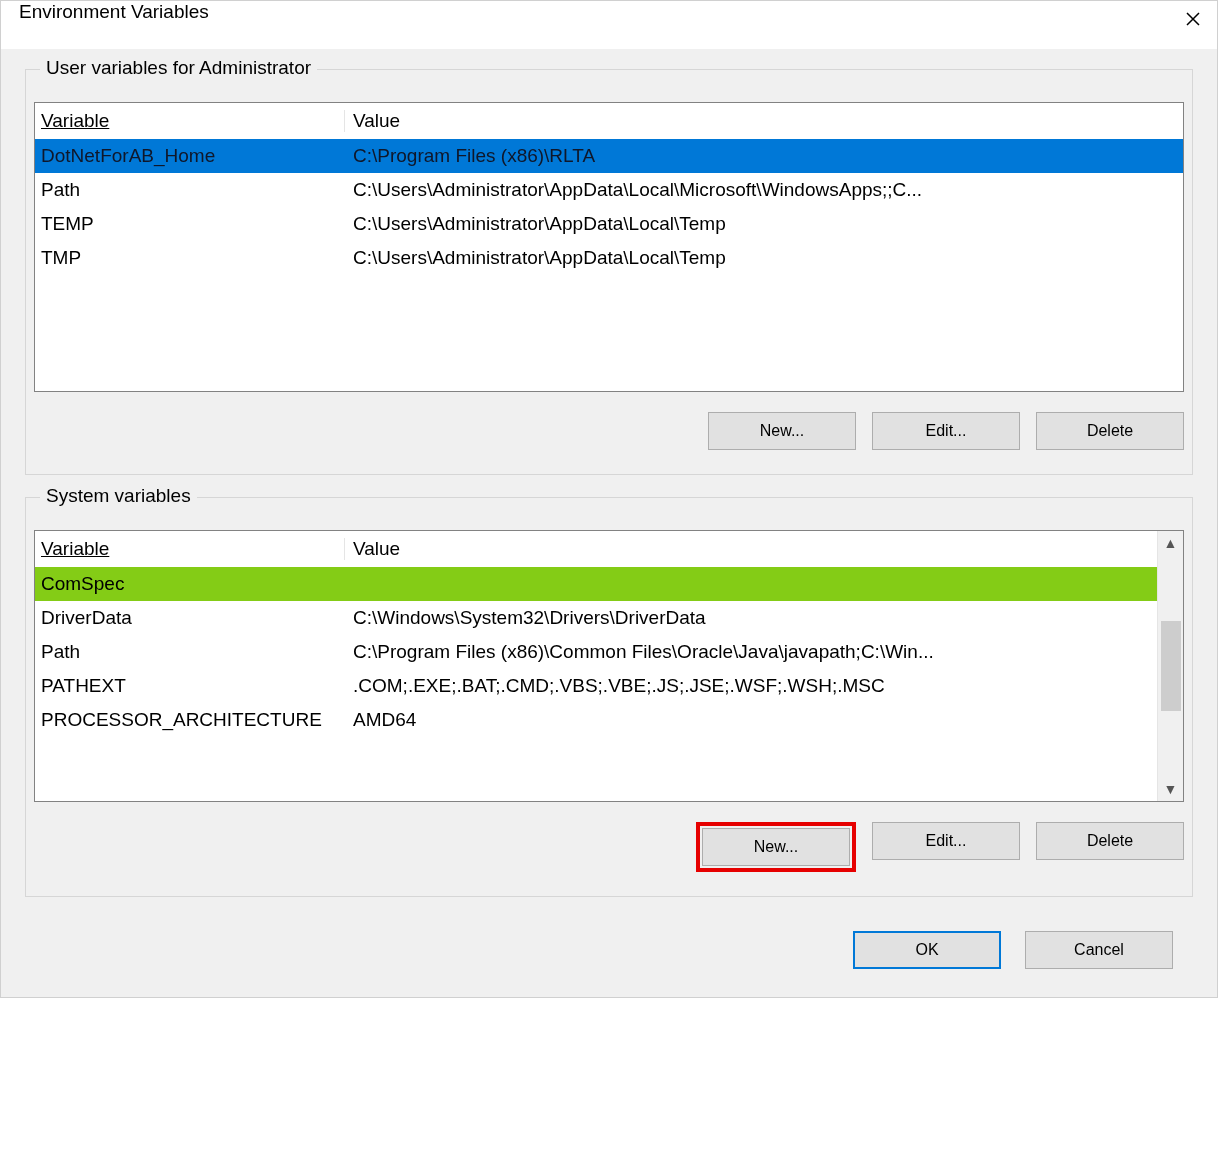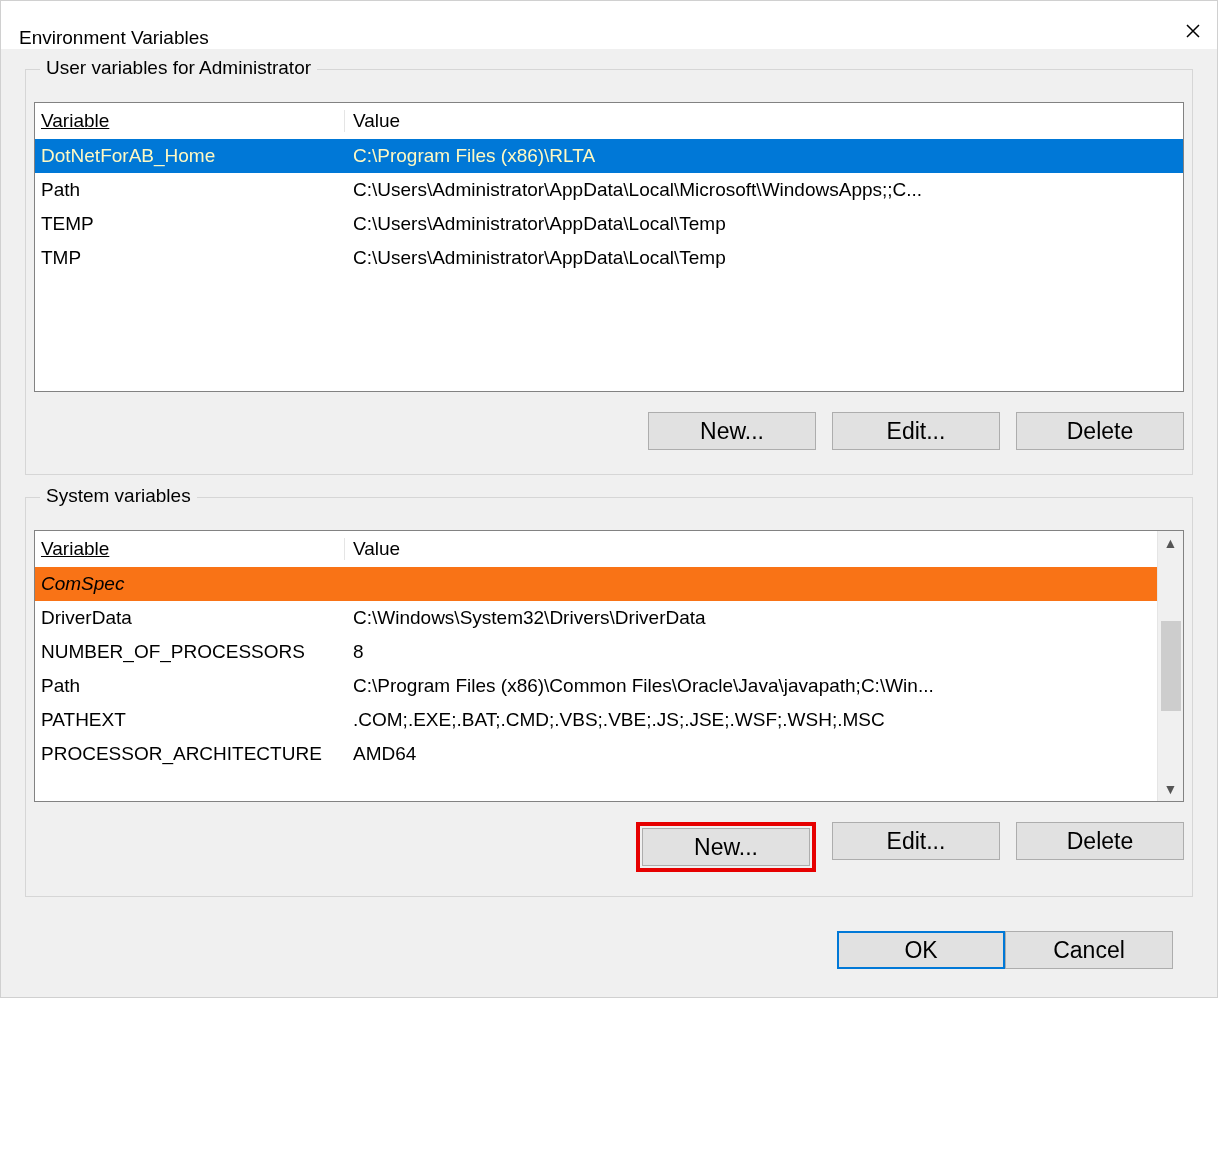--- a/index.html
+++ b/index.html
@@ -1,19 +1,19 @@
 <!DOCTYPE html>
 <html><head>
 <meta charset="utf-8">
 <style>
   * { box-sizing: border-box; font-family: "Segoe UI", Tahoma, sans-serif; }
   body { margin: 0; background: #fff; font-size: 19px; color: #000; }
   .window { width: 1218px; border: 1px solid #d0d0d0; }
   .titlebar {
-    height: 48px; display: flex; align-items: flex-end; justify-content: space-between;
+    height: 48px; display: flex; align-items: flex-start; justify-content: space-between;
     padding: 0 4px 0 18px; background: #fff;
   }
   .titlebar .title { font-size: 19px; }
   .close-btn {
     width: 40px; height: 36px; display: flex; align-items: center; justify-content: center;
     cursor: pointer; font-size: 20px;
   }
   .body { background: #f0f0f0; padding: 20px 24px 28px; }
   .groupbox {
     border: 1px solid #d6d6d6; position: relative; padding: 32px 8px 24px;
@@ -27,42 +27,42 @@
     background: #fff; border: 1px solid #828282; overflow: hidden;
   }
   .lv-user { height: 290px; }
   .lv-sys  { height: 272px; position: relative; }
   .lv-cols { display: flex; height: 36px; align-items: center; border-bottom: 1px solid transparent; }
   .lv-cols .col-var   { width: 310px; padding-left: 6px; border-right: 1px solid #e5e5e5; text-decoration: underline; }
   .lv-cols .col-value { flex: 1; padding-left: 8px; }
   .lv-row { display: flex; height: 34px; align-items: center; cursor: default; }
   .lv-row .c-var   { width: 310px; padding-left: 6px; overflow: hidden; white-space: nowrap; text-overflow: ellipsis; }
   .lv-row .c-value { flex: 1; padding-left: 8px; overflow: hidden; white-space: nowrap; text-overflow: ellipsis; }
-  .lv-row.selected { background: #0078d7; color: #fef9c3; }
-  .lv-row.alt-sel  { background: #f97316; font-style: italic; }
+  .lv-row.selected { background: #0078d7; color: #0f172a; }
+  .lv-row.alt-sel  { background: #84cc16; }
   .scrollbar {
     position: absolute; right: 0; top: 0; bottom: 0; width: 26px;
     background: #f0f0f0; border-left: 1px solid #e5e5e5;
     display: flex; flex-direction: column; justify-content: space-between; align-items: center;
   }
   .scrollbar .arrow { font-size: 14px; color: #555; padding: 4px 0; cursor: pointer; }
   .scrollbar .thumb { width: 20px; background: #cdcdcd; flex: 0 0 90px; margin-top: 0; align-self: center; }
   .lv-sys .rows-wrap { margin-right: 26px; }
   .btn-row {
     display: flex; justify-content: flex-end; gap: 16px; margin-top: 20px;
   }
   .btn {
-    width: 168px; height: 38px; background: #e1e1e1; border: 1px solid #adadad;
+    width: 148px; height: 38px; background: #e1e1e1; border: 1px solid #adadad;
     display: flex; align-items: center; justify-content: center; cursor: pointer;
-    font-size: 23px;
+    font-size: 16px;
   }
   .btn.primary { border: 2px solid #0078d7; }
   .highlight-box { border: 4px solid #e60000; padding: 2px; }
   .dialog-btn-row {
-    display: flex; justify-content: flex-end; gap: 0; margin-top: 34px;
+    display: flex; justify-content: flex-end; gap: 24px; margin-top: 34px;
     padding-right: 20px;
   }
 </style>
 </head>
 <body>
 
 <div class="window">
 
   <div class="titlebar">
     <span class="title">Environment Variables</span>
@@ -120,24 +120,20 @@
         </div>
         <div class="rows-wrap">
             <div class="lv-row alt-sel">
               <div class="c-var">ComSpec</div>
             </div>
             <div class="lv-row">
               <div class="c-var">DriverData</div>
               <div class="c-value">C:\Windows\System32\Drivers\DriverData</div>
             </div>
             <div class="lv-row">
-              <div class="c-var">NUMBER_OF_PROCESSORS</div>
-              <div class="c-value">8</div>
-            </div>
-            <div class="lv-row">
               <div class="c-var">Path</div>
               <div class="c-value">C:\Program Files (x86)\Common Files\Oracle\Java\javapath;C:\Win...</div>
             </div>
             <div class="lv-row">
               <div class="c-var">PATHEXT</div>
               <div class="c-value">.COM;.EXE;.BAT;.CMD;.VBS;.VBE;.JS;.JSE;.WSF;.WSH;.MSC</div>
             </div>
             <div class="lv-row">
               <div class="c-var">PROCESSOR_ARCHITECTURE</div>
               <div class="c-value">AMD64</div>

